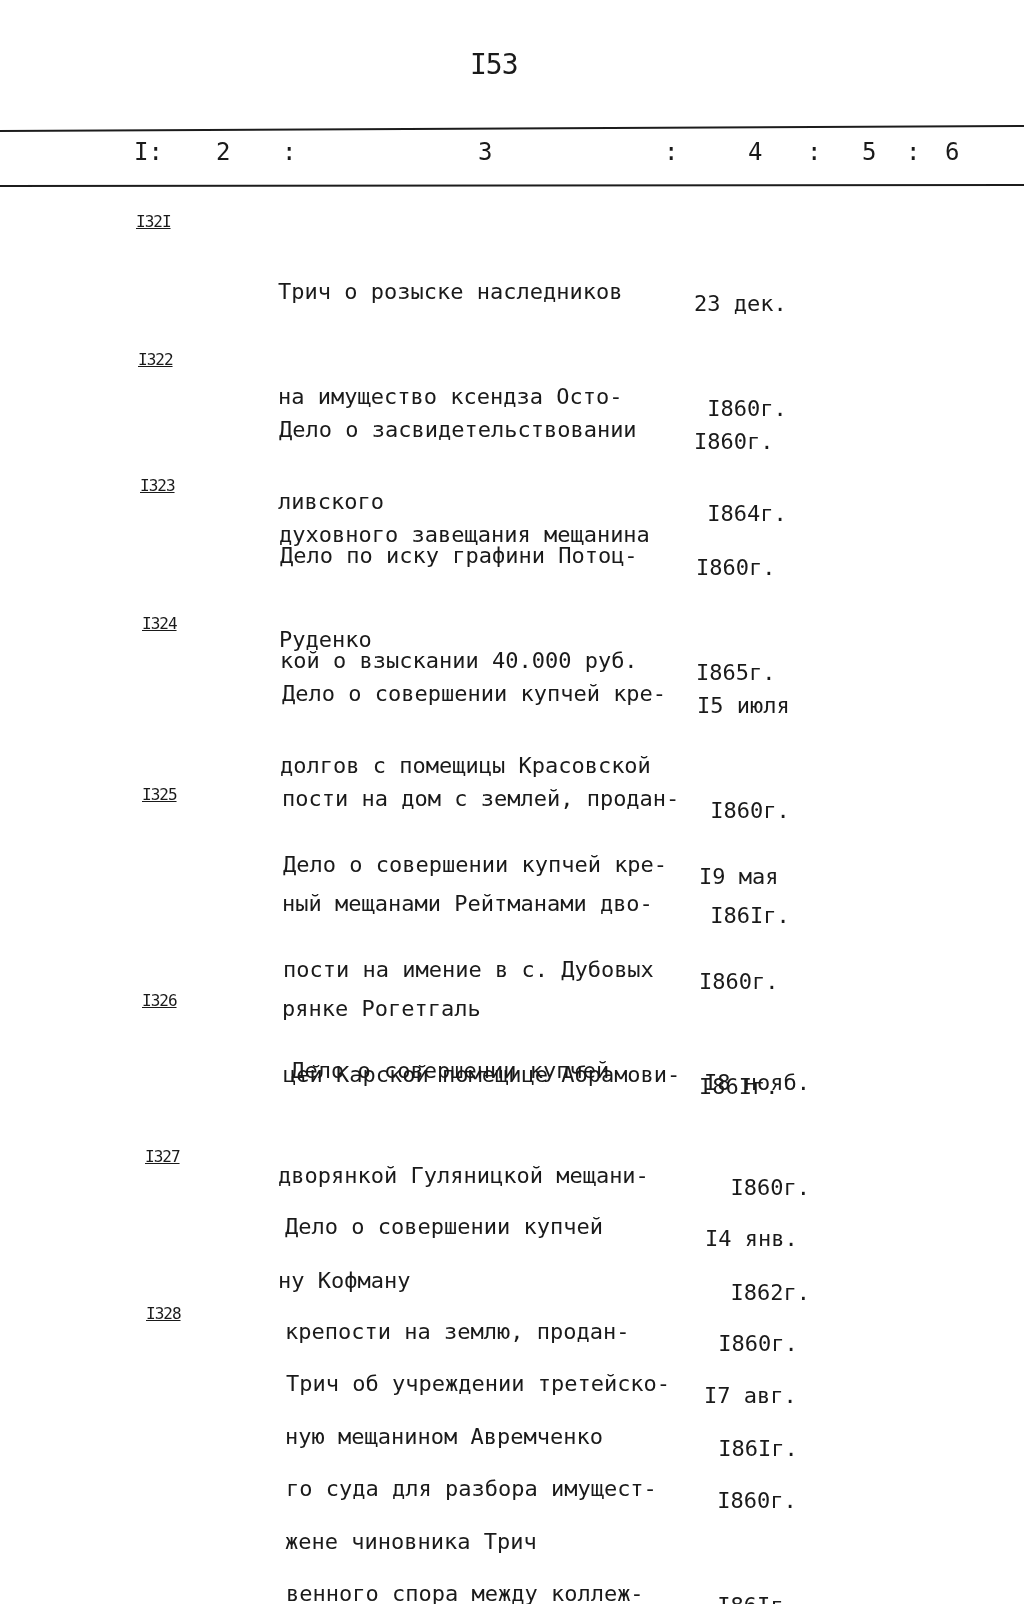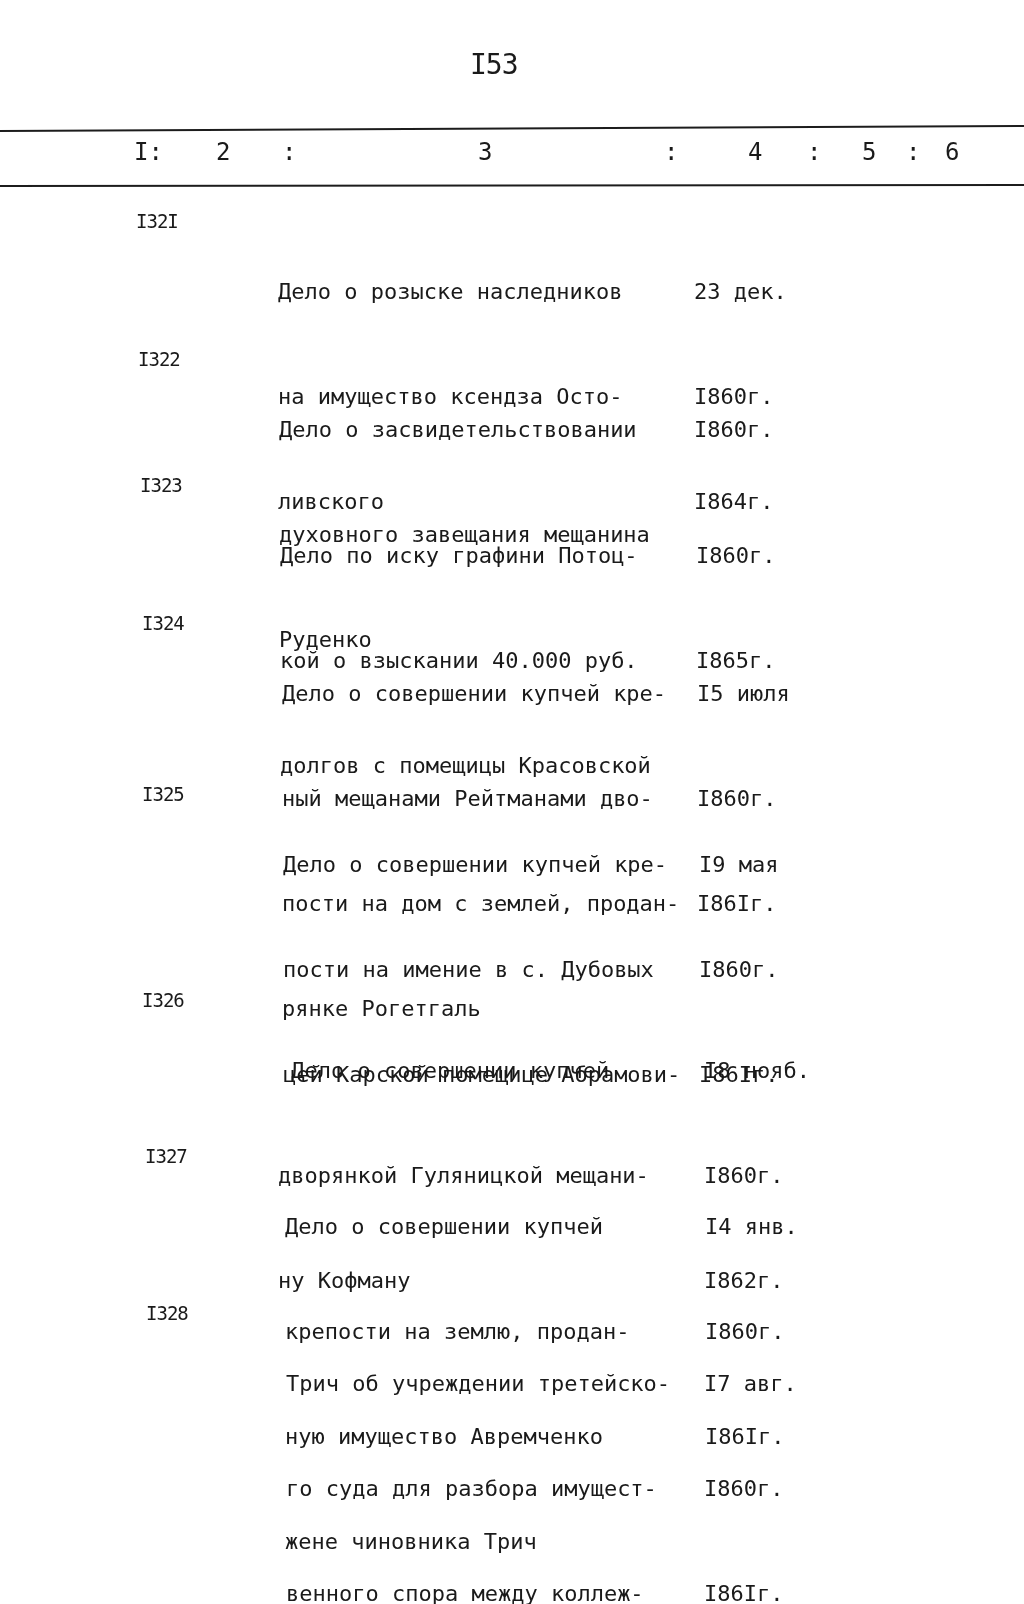--- a/index.html
+++ b/index.html
@@ -41,32 +41,34 @@
 
     .entry {
       position: absolute;
       font-size: 22px;
       line-height: 35px;
     }
     .entry .num {
       position: absolute;
       left: 0;
       top: 0;
-      font-size: 19px;
+      font-size: 16px;
       letter-spacing: -1px;
+      text-decoration: underline;
     }
     .entry .title {
       position: absolute;
       top: 0;
       white-space: pre;
     }
     .entry .dates {
       position: absolute;
-      top: 0;
+      top: 12px;
       white-space: pre;
+      text-align: right;
     }
     .line { display: block; height: 35px; }
   </style>
 </head>
 <body>
 
 <div class="page-number">I53</div>
 
 <div class="rule top"></div>
 
@@ -81,21 +83,21 @@
   <span class="col-header" style="left:862px">5</span>
   <span class="col-header" style="left:906px">:</span>
   <span class="col-header" style="left:945px">6</span>
 </div>
 
 <div class="rule bottom"></div>
 
 <div class="entry" style="top:204px; left:136px;">
   <span class="num">I32I</span>
   <span class="title" style="left:142px">
-    <span class="line">Дело о розыске наследников</span>
+    <span class="line">Трич о розыске наследников</span>
     <span class="line">на имущество ксендза Осто-</span>
     <span class="line">ливского</span>
   </span>
   <span class="dates" style="left:558px">
     <span class="line">23 дек.</span>
     <span class="line">I860г.</span>
     <span class="line">I864г.</span>
   </span>
 </div>
 
@@ -121,22 +123,22 @@
   <span class="dates" style="left:556px">
     <span class="line">I860г.</span>
     <span class="line">I865г.</span>
   </span>
 </div>
 
 <div class="entry" style="top:606px; left:142px;">
   <span class="num">I324</span>
   <span class="title" style="left:140px">
     <span class="line">Дело о совершении купчей кре-</span>
+    <span class="line">пости на дом с землей, продан-</span>
     <span class="line">ный мещанами Рейтманами дво-</span>
-    <span class="line">пости на дом с землей, продан-</span>
     <span class="line">рянке Рогетгаль</span>
   </span>
   <span class="dates" style="left:555px">
     <span class="line">I5 июля</span>
     <span class="line">I860г.</span>
     <span class="line">I86Iг.</span>
   </span>
 </div>
 
 <div class="entry" style="top:777px; left:142px;">
@@ -165,21 +167,21 @@
     <span class="line">I860г.</span>
     <span class="line">I862г.</span>
   </span>
 </div>
 
 <div class="entry" style="top:1139px; left:145px;">
   <span class="num">I327</span>
   <span class="title" style="left:140px">
     <span class="line">Дело о совершении купчей</span>
     <span class="line">крепости на землю, продан-</span>
-    <span class="line">ную имущество Авремченко</span>
+    <span class="line">ную мещанином Авремченко</span>
     <span class="line">жене чиновника Трич</span>
   </span>
   <span class="dates" style="left:560px">
     <span class="line">I4 янв.</span>
     <span class="line">I860г.</span>
     <span class="line">I86Iг.</span>
   </span>
 </div>
 
 <div class="entry" style="top:1296px; left:146px;">

